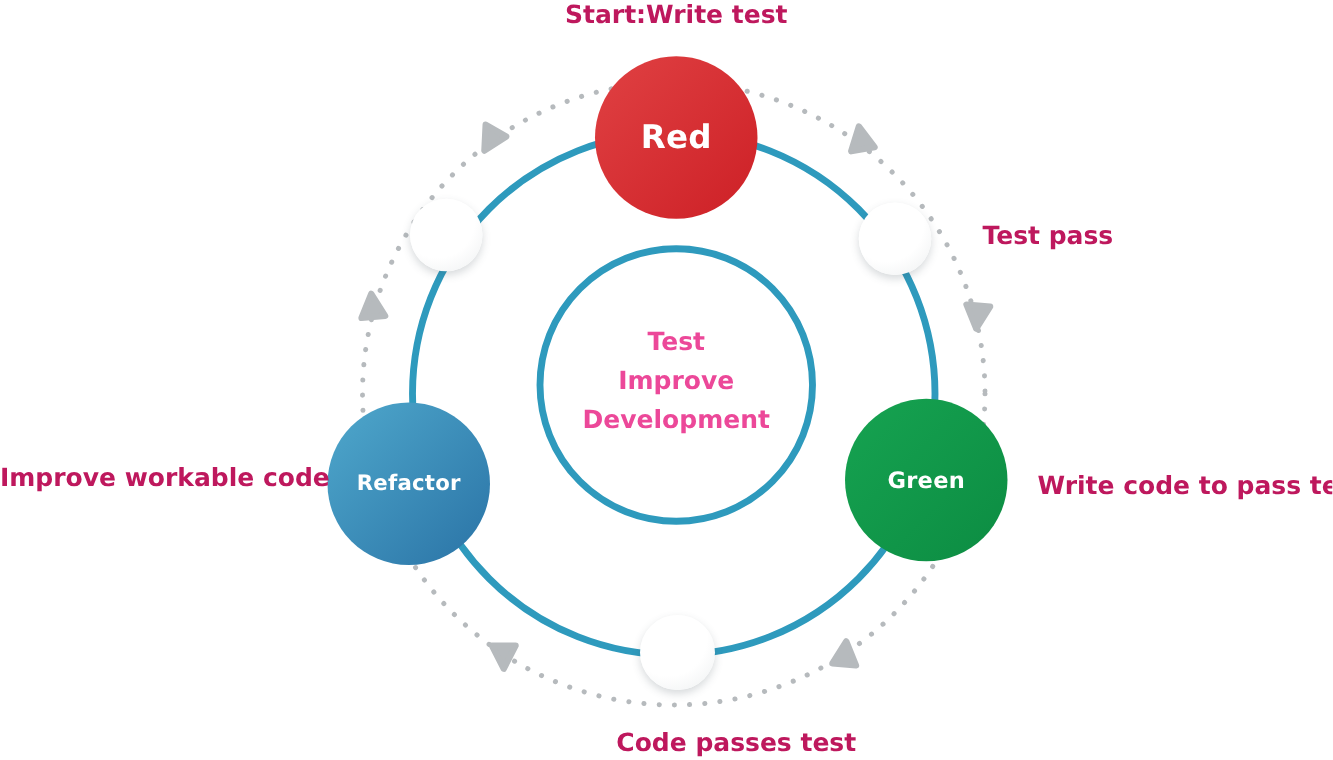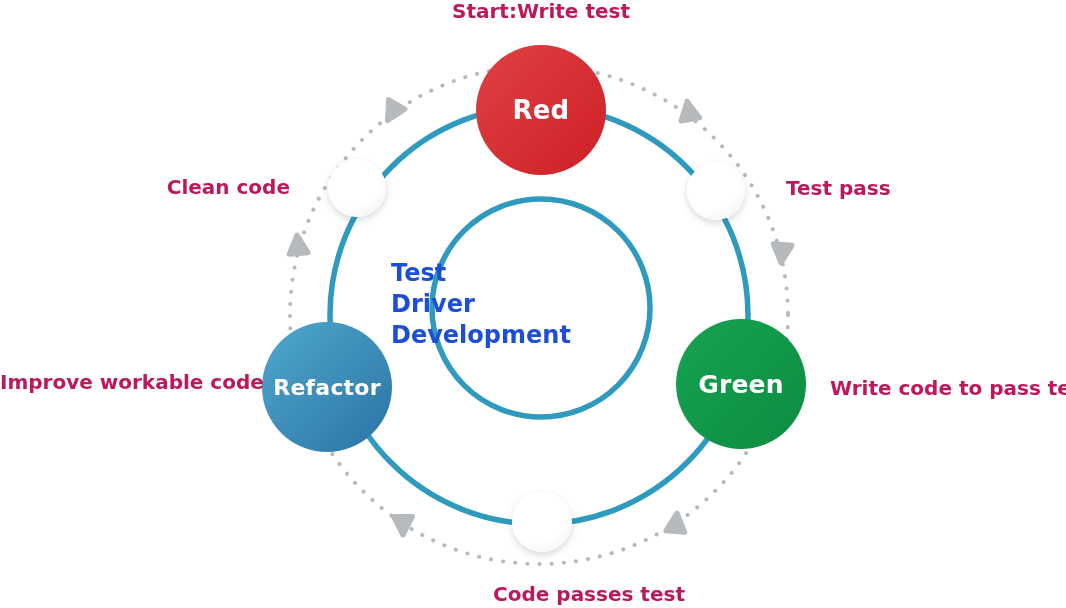--- a/index.html
+++ b/index.html
@@ -5,42 +5,42 @@
   html,body{margin:0;padding:0;background:#ffffff;}
   body{font-family:"DejaVu Sans","Liberation Sans",sans-serif;}
   .stage{position:relative;width:1066px;height:608px;overflow:hidden;background:#ffffff;}
   .stage svg{position:absolute;left:0;top:0;z-index:1;}
 
   .node{position:absolute;border-radius:50%;display:flex;align-items:center;justify-content:center;z-index:2;}
   .node .node-label{color:#ffffff;font-weight:bold;letter-spacing:.2px;}
   .node-red{left:476px;top:45px;width:130px;height:130px;text-align:center;}
   .node-red .node-label{font-size:26px;}
   .node-green{left:676px;top:319px;width:130px;height:130px;}
-  .node-green .node-label{font-size:25px;}
+  .node-green .node-label{font-size:18px;}
   .node-refactor{left:262px;top:322px;width:130px;height:130px;}
-  .node-refactor .node-label{font-size:22px;}
+  .node-refactor .node-label{font-size:17px;}
 
   .white-dot{position:absolute;border-radius:50%;z-index:2;
     background:radial-gradient(circle at 38% 30%, #ffffff 55%, #edeff0 100%);
     box-shadow:0 3px 7px rgba(70,80,90,.22);}
   .wd-tl{left:328px;top:159px;width:58px;height:58px;}
   .wd-tr{left:687px;top:162px;width:58px;height:58px;}
   .wd-b{left:512px;top:492px;width:60px;height:60px;}
 
   .lbl{position:absolute;z-index:3;font-weight:bold;font-size:20px;line-height:22px;
     color:#be185d;white-space:nowrap;}
   .lbl-start{left:541px;top:0px;transform:translateX(-50%);}
   .lbl-testfails{left:786px;top:177px;}
   .lbl-writecode{left:830px;top:377px;}
   .lbl-codepasses{left:541px;top:583px;transform:translateX(-50%);margin-left:48px;}
   .lbl-improve{left:0px;top:371px;}
   .lbl-clean{left:290px;top:176px;transform:translateX(-100%);}
 
   .center-text{position:absolute;left:391px;top:258px;width:300px;z-index:3;
-    font-weight:bold;font-size:24px;line-height:31px;color:#1d4ed8;}
+    text-align:center;font-weight:bold;font-size:20px;line-height:31px;color:#ec4899;}
 </style>
 </head>
 <body>
 
 <div class="stage">
 
   <svg width="1066" height="608" viewBox="0 0 1066 608">
 
     <circle cx="539" cy="315" r="249" fill="none" stroke-width="4" stroke-linecap="round" stroke-dasharray="0.1 12.1" stroke="#b6babd"></circle>
 
@@ -70,21 +70,20 @@
   </div>
   <div class="node node-refactor" style="background-image: linear-gradient(135deg, rgb(79, 168, 204), rgb(42, 115, 166));">
     <span class="node-label">Refactor</span>
   </div>
 
   <div class="lbl lbl-start">Start:Write test</div>
   <div class="lbl lbl-testfails">Test pass</div>
   <div class="lbl lbl-writecode">Write code to pass test</div>
   <div class="lbl lbl-codepasses">Code passes test</div>
   <div class="lbl lbl-improve">Improve workable code</div>
-  <div class="lbl lbl-clean">Clean code</div>
 
   <div class="center-text">
     <div>Test</div>
-    <div>Driver</div>
+    <div>Improve</div>
     <div>Development</div>
   </div>
 
 </div>
 
 </body></html>

